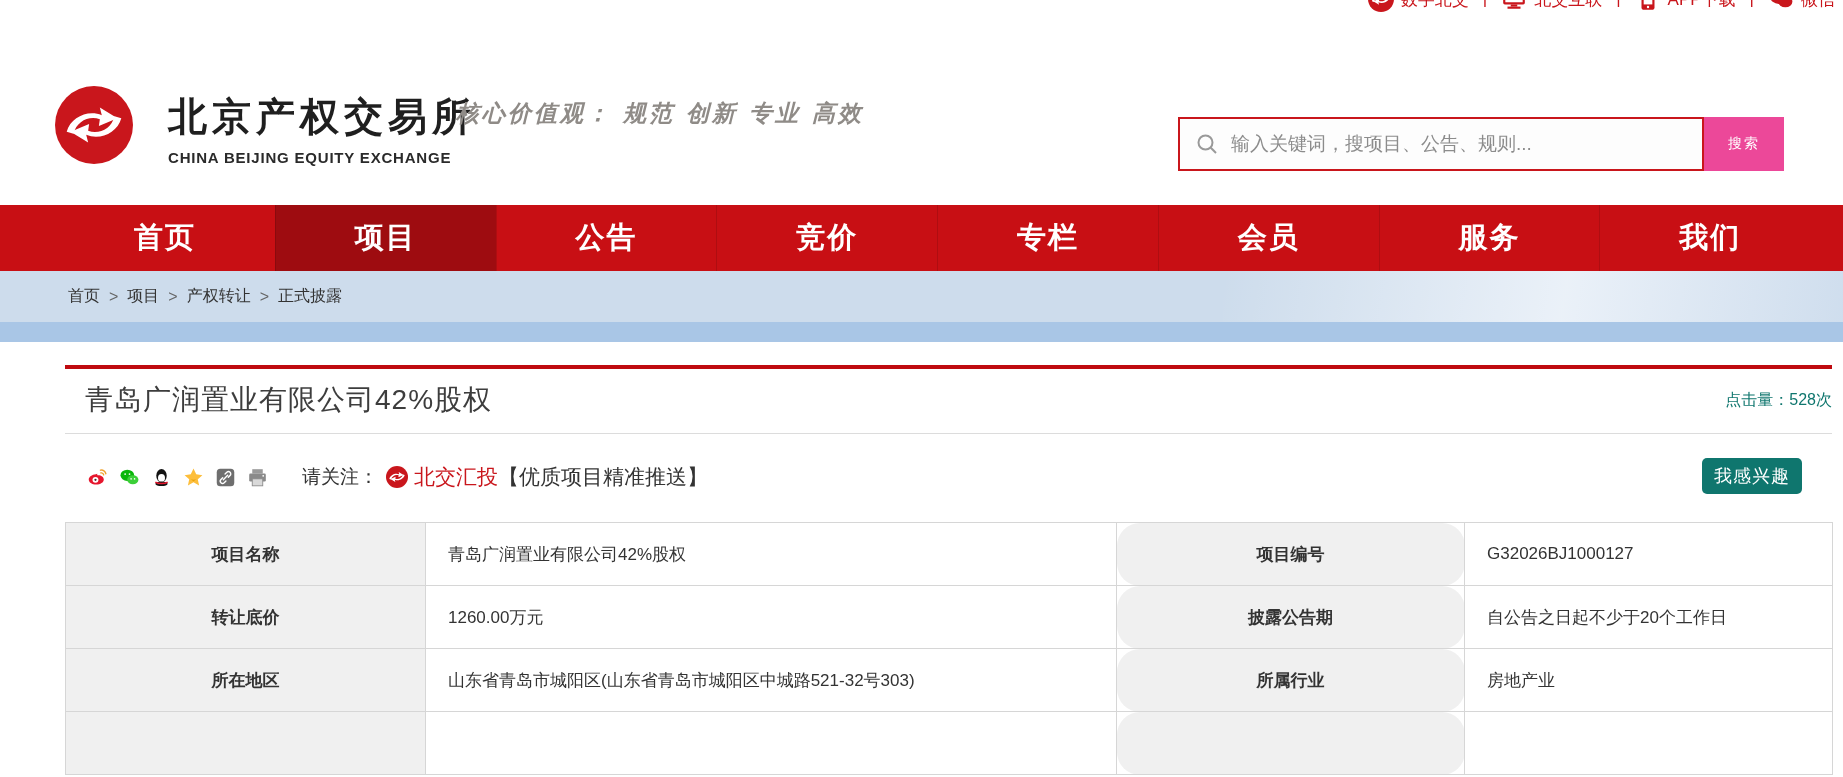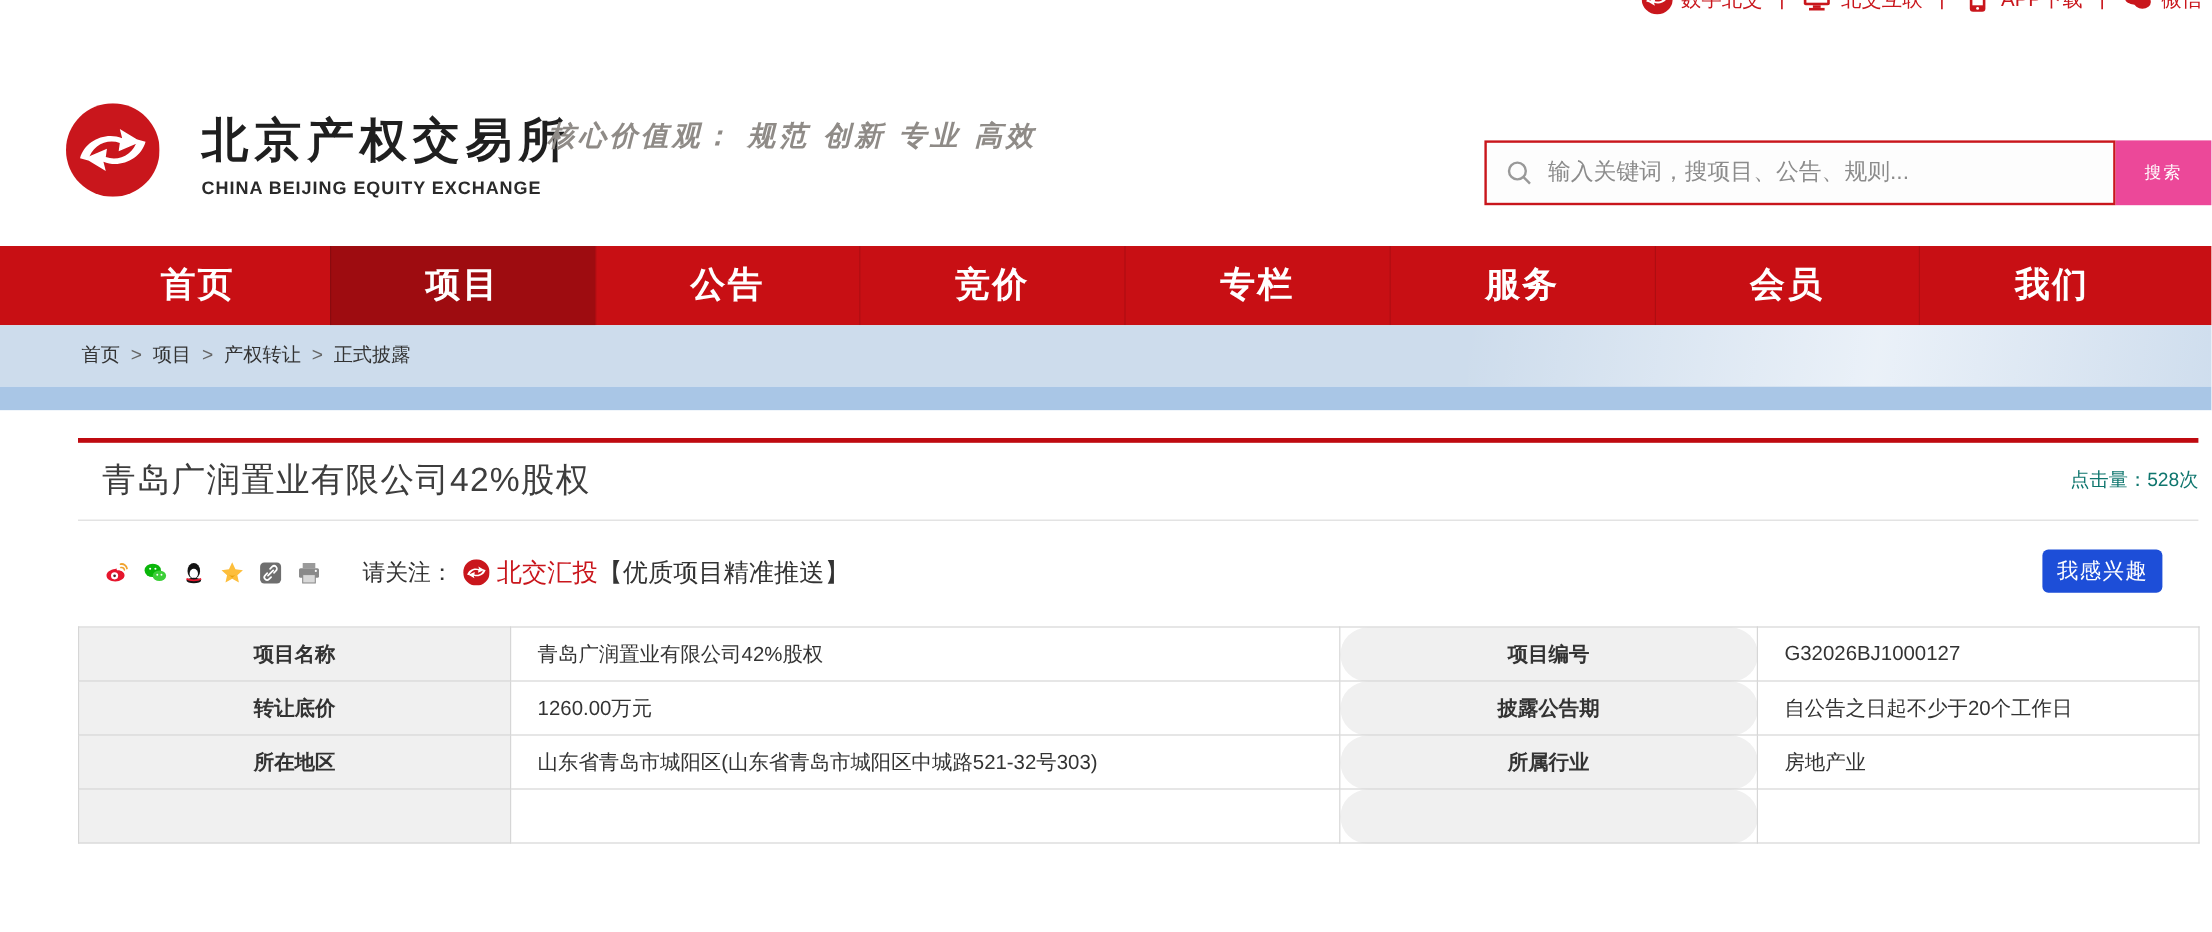--- a/index.html
+++ b/index.html
@@ -15,21 +15,21 @@
   .topbar-item svg { width:26px; height:26px; }
 
   
   .header { position:relative; height:191px; background:#fff; }
   .logo { position:absolute; left:55px; top:72px; width:78px; height:78px; cursor:pointer; }
   .brand { position:absolute; left:168px; top:76px; }
   .brand-name { font-size:39px; font-weight:bold; color:#1f1f1f; letter-spacing:5px; }
   .brand-sub { margin-top:5px; font-size:15px; font-weight:600; color:#2a2a2a; letter-spacing:0.8px; }
   .slogan { position:absolute; left:456px; top:84px; font-family:"DejaVu Serif",serif;
     font-style:italic; font-weight:bold; font-size:23px; color:#8f8b87; letter-spacing:3px; }
-  .search { position:absolute; left:1237px; top:103px; width:606px; height:54px; display:flex;border-radius:27px; }
+  .search { position:absolute; left:1178px; top:103px; width:606px; height:54px; display:flex;border-radius:27px; }
   .search-box { flex:1; border:2px solid #c9161c; background:#fdfdfd; display:flex;
     align-items:center; padding-left:15px; }
   .search-box svg { width:24px; height:24px; flex:0 0 auto; }
   .search-input { border:none; outline:none; background:transparent; flex:1;
     margin-left:12px; font-size:19px; color:#333;
     font-family:"Liberation Sans",sans-serif; }
   .search-input::placeholder { color:#8c8c8c; }
   .search-btn { width:80px; background:#ec4899; color:#fff; font-size:14px; letter-spacing:2px;
     display:flex; align-items:center; justify-content:center; cursor:pointer; }
 
@@ -60,25 +60,25 @@
 
   .share-row { position:relative; display:flex; align-items:center; height:42px; margin:22px 0 24px 22px; }
   .share-icons { display:flex; align-items:center; gap:11px; }
   .share-icons svg { width:21px; height:21px; cursor:pointer; display:block; }
   .follow-label { margin-left:34px; font-size:19px; color:#333; }
   .follow-brand { display:flex; align-items:center; gap:6px; margin-left:8px; cursor:pointer; }
   .follow-brand svg { width:22px; height:22px; }
   .brand-red { color:#c9161c; font-size:21px; }
   .brand-suffix { color:#333; font-size:21px; }
   .interest-btn { position:absolute; right:30px; top:2px; width:100px; height:36px;
-    background:#1d4ed8; color:#fff; font-size:18px; border:none; border-radius:5px;
+    background:#0f766e; color:#fff; font-size:18px; border:none; border-radius:5px;
     display:flex; align-items:center; justify-content:center; cursor:pointer; letter-spacing:1px; }
 
   table.info { border-collapse:collapse; table-layout:fixed; width:1767px; font-size:17px; }
-  table.info td { border:1px solid #d6d6d6; height:45px; vertical-align:middle; }
+  table.info td { border:1px solid #d6d6d6; height:63px; vertical-align:middle; }
   td.lbl { background:#f0f0f0; font-weight:bold; text-align:center; color:#333; }
   td.val { padding-left:22px; color:#333; background:#fff; }
   .c1 { width:360px; } .c2 { width:691px; } .c3 { width:348px;border-radius:23px; } .c4 { width:368px; }
 </style>
 </head>
 <body>
 
 <div class="topbar">
   <div class="topbar-inner">
     <span class="topbar-item">
@@ -143,22 +143,22 @@
     <div class="search-btn">搜索</div>
   </div>
 </div>
 
 <div class="nav">
   <div class="nav-item">首页</div>
   <div class="nav-item active">项目</div>
   <div class="nav-item">公告</div>
   <div class="nav-item">竞价</div>
   <div class="nav-item">专栏</div>
+  <div class="nav-item">会员</div>
   <div class="nav-item">服务</div>
-  <div class="nav-item">会员</div>
   <div class="nav-item">我们</div>
 </div>
 
 <div class="crumbbar">
   <span class="crumb">首页</span>
   <span class="crumb-sep">&gt;</span>
   <span class="crumb">项目</span>
   <span class="crumb-sep">&gt;</span>
   <span class="crumb">产权转让</span>
   <span class="crumb-sep">&gt;</span>

